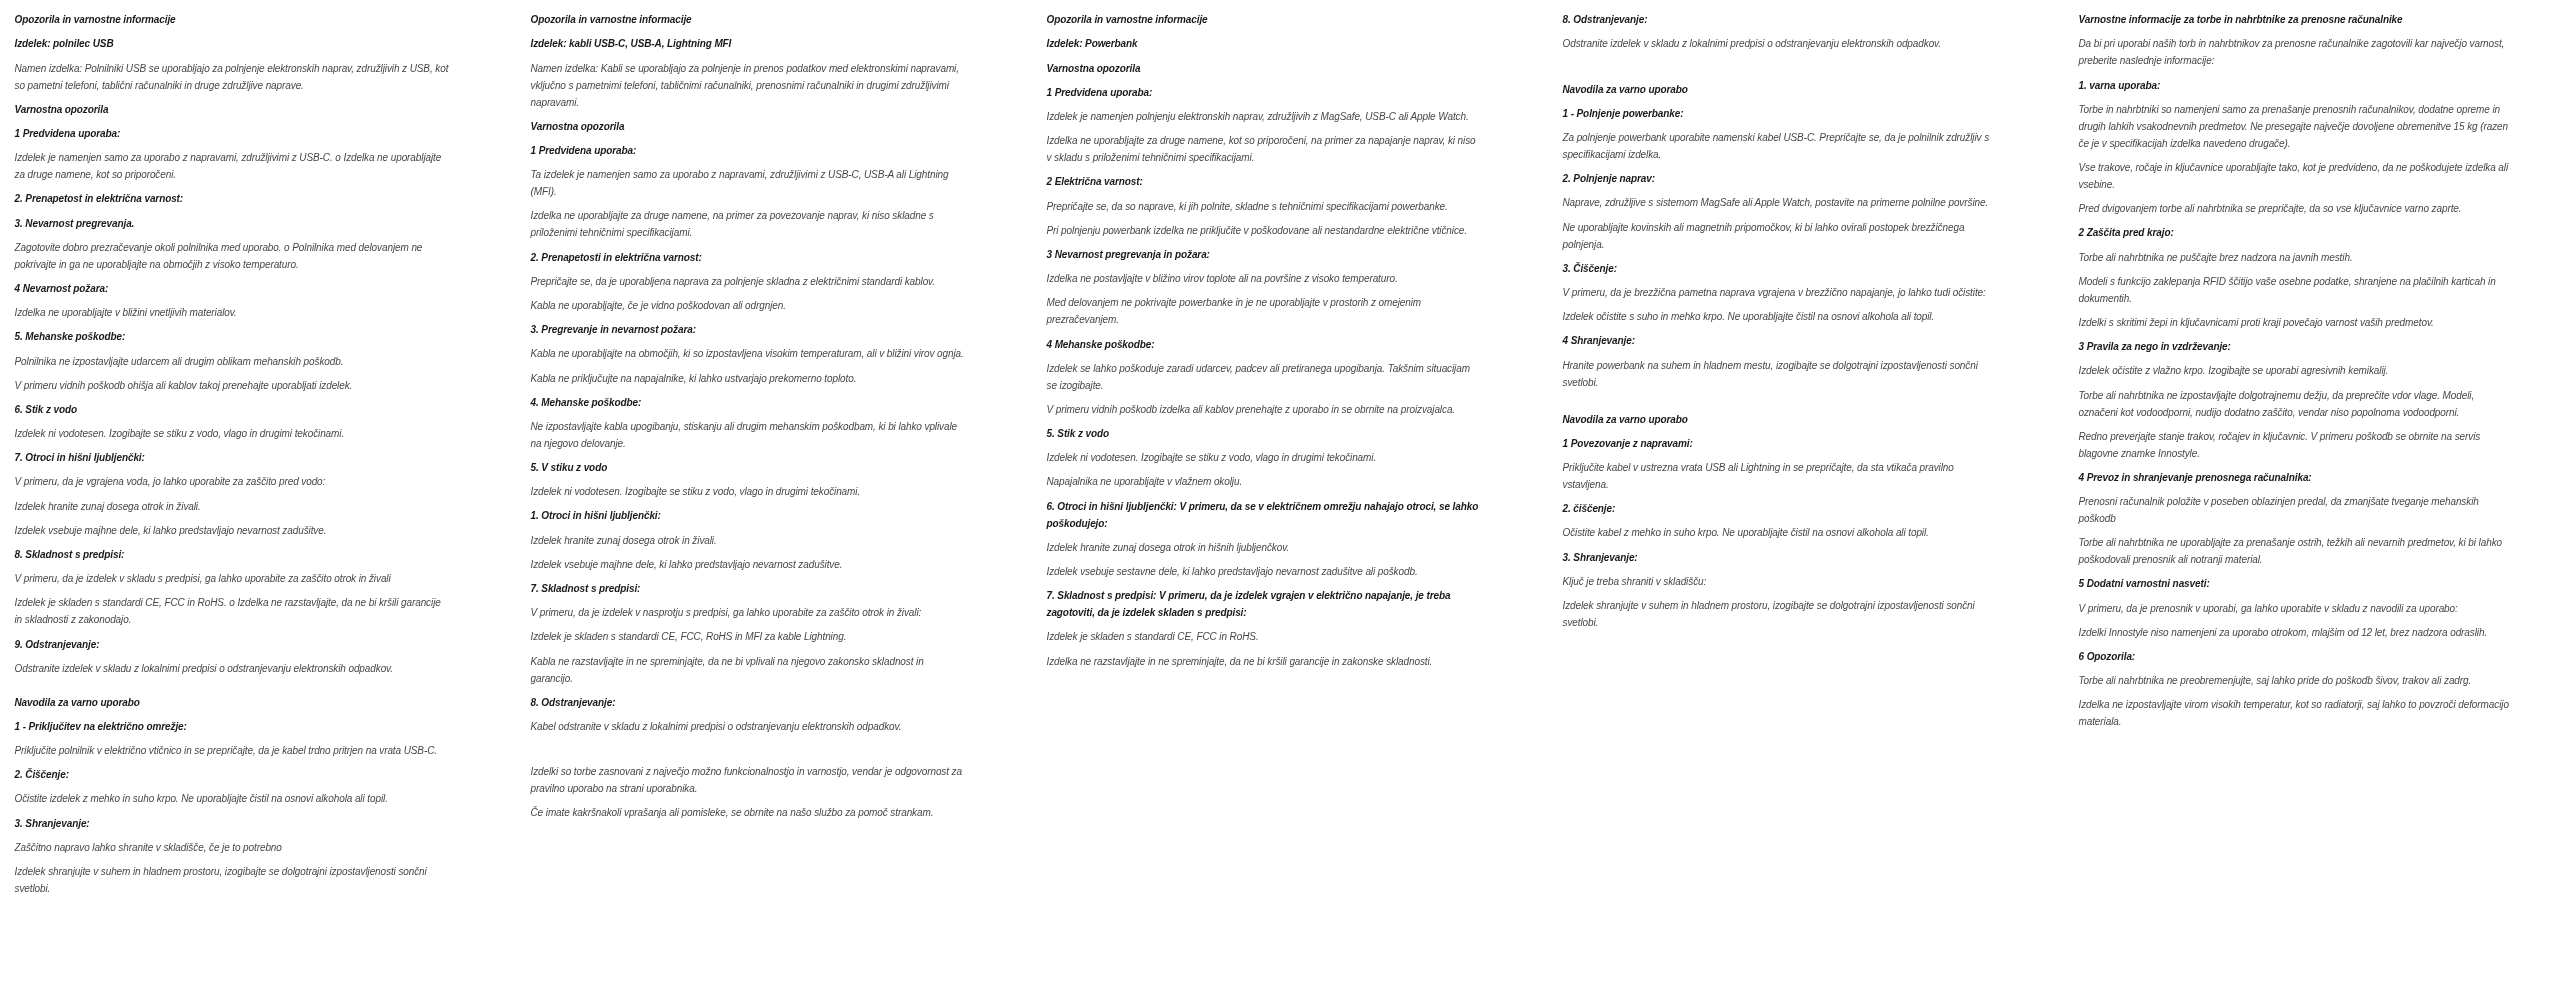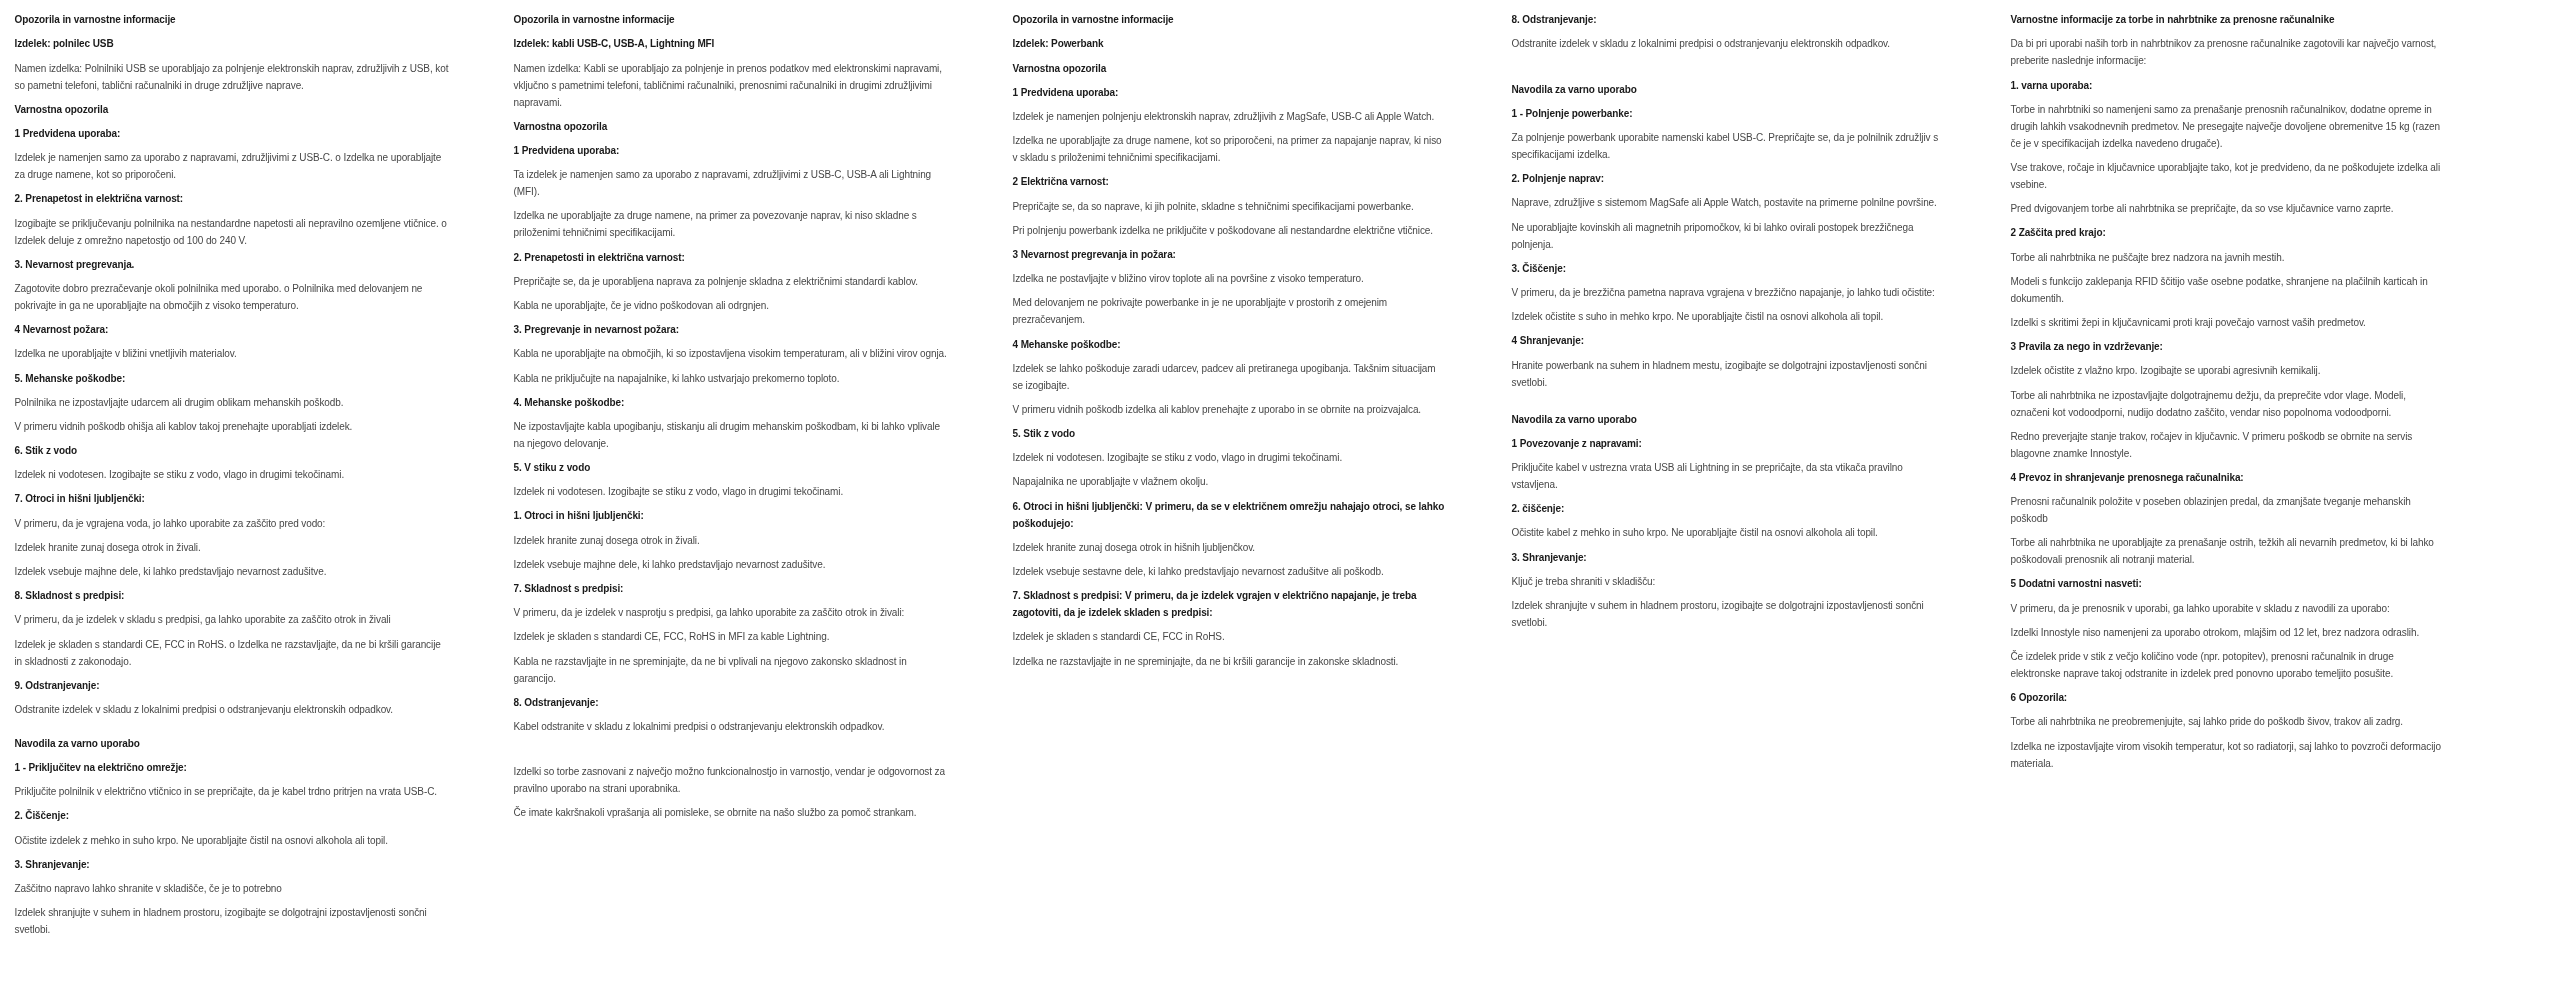--- a/index.html
+++ b/index.html
@@ -6,21 +6,22 @@
   body {
     width: 2576px;
     height: 1006px;
     background: #ffffff;
     overflow: hidden;
     font-family: "Liberation Sans", sans-serif;
   }
   .page {
     display: flex;
     padding: 11.3px 0 0 14.5px;
-    gap: 64px;
+    gap: 81px;
+    font-style: italic;
   }
   .col {
     flex: 0 0 435px;
     width: 435px;
   }
   .blk {
     font-size: 10px;
     line-height: 17px;
     margin: 0 0 7.2px 0;
     letter-spacing: -0.1px;
@@ -37,21 +38,20 @@
 
 <div class="page">
     <div class="col">
       <div class="blk h">Opozorila in varnostne informacije</div>
       <div class="blk h">Izdelek: polnilec USB</div>
       <div class="blk">Namen izdelka: Polnilniki USB se uporabljajo za polnjenje elektronskih naprav, združljivih z USB, kot so pametni telefoni, tablični računalniki in druge združljive naprave.</div>
       <div class="blk h">Varnostna opozorila</div>
       <div class="blk h">1 Predvidena uporaba:</div>
       <div class="blk">Izdelek je namenjen samo za uporabo z napravami, združljivimi z USB-C. o Izdelka ne uporabljajte za druge namene, kot so priporočeni.</div>
       <div class="blk h">2. Prenapetost in električna varnost:</div>
-      <div class="blk">Izogibajte se priključevanju polnilnika na nestandardne napetosti ali nepravilno ozemljene vtičnice. o Izdelek deluje z omrežno napetostjo od 100 do 240 V.</div>
       <div class="blk h">3. Nevarnost pregrevanja.</div>
       <div class="blk">Zagotovite dobro prezračevanje okoli polnilnika med uporabo. o Polnilnika med delovanjem ne pokrivajte in ga ne uporabljajte na območjih z visoko temperaturo.</div>
       <div class="blk h">4 Nevarnost požara:</div>
       <div class="blk">Izdelka ne uporabljajte v bližini vnetljivih materialov.</div>
       <div class="blk h">5. Mehanske poškodbe:</div>
       <div class="blk">Polnilnika ne izpostavljajte udarcem ali drugim oblikam mehanskih poškodb.</div>
       <div class="blk">V primeru vidnih poškodb ohišja ali kablov takoj prenehajte uporabljati izdelek.</div>
       <div class="blk h">6. Stik z vodo</div>
       <div class="blk">Izdelek ni vodotesen. Izogibajte se stiku z vodo, vlago in drugimi tekočinami.</div>
       <div class="blk h">7. Otroci in hišni ljubljenčki:</div>
@@ -169,19 +169,18 @@
       <div class="blk h">3 Pravila za nego in vzdrževanje:</div>
       <div class="blk">Izdelek očistite z vlažno krpo. Izogibajte se uporabi agresivnih kemikalij.</div>
       <div class="blk">Torbe ali nahrbtnika ne izpostavljajte dolgotrajnemu dežju, da preprečite vdor vlage. Modeli, označeni kot vodoodporni, nudijo dodatno zaščito, vendar niso popolnoma vodoodporni.</div>
       <div class="blk">Redno preverjajte stanje trakov, ročajev in ključavnic. V primeru poškodb se obrnite na servis blagovne znamke Innostyle.</div>
       <div class="blk h">4 Prevoz in shranjevanje prenosnega računalnika:</div>
       <div class="blk">Prenosni računalnik položite v poseben oblazinjen predal, da zmanjšate tveganje mehanskih poškodb</div>
       <div class="blk">Torbe ali nahrbtnika ne uporabljajte za prenašanje ostrih, težkih ali nevarnih predmetov, ki bi lahko poškodovali prenosnik ali notranji material.</div>
       <div class="blk h">5 Dodatni varnostni nasveti:</div>
       <div class="blk">V primeru, da je prenosnik v uporabi, ga lahko uporabite v skladu z navodili za uporabo:</div>
       <div class="blk">Izdelki Innostyle niso namenjeni za uporabo otrokom, mlajšim od 12 let, brez nadzora odraslih.</div>
-      <div class="blk">Če izdelek pride v stik z večjo količino vode (npr. potopitev), prenosni računalnik in druge elektronske naprave takoj odstranite in izdelek pred ponovno uporabo temeljito posušite.</div>
       <div class="blk h">6 Opozorila:</div>
       <div class="blk">Torbe ali nahrbtnika ne preobremenjujte, saj lahko pride do poškodb šivov, trakov ali zadrg.</div>
       <div class="blk">Izdelka ne izpostavljajte virom visokih temperatur, kot so radiatorji, saj lahko to povzroči deformacijo materiala.</div>
     </div>
   </div>
 
 
 </body></html>

